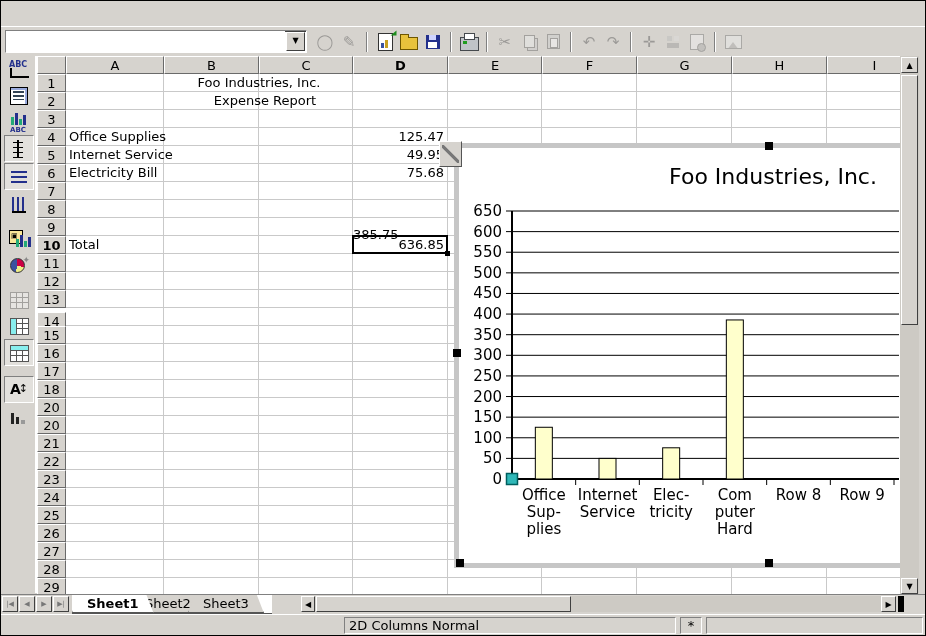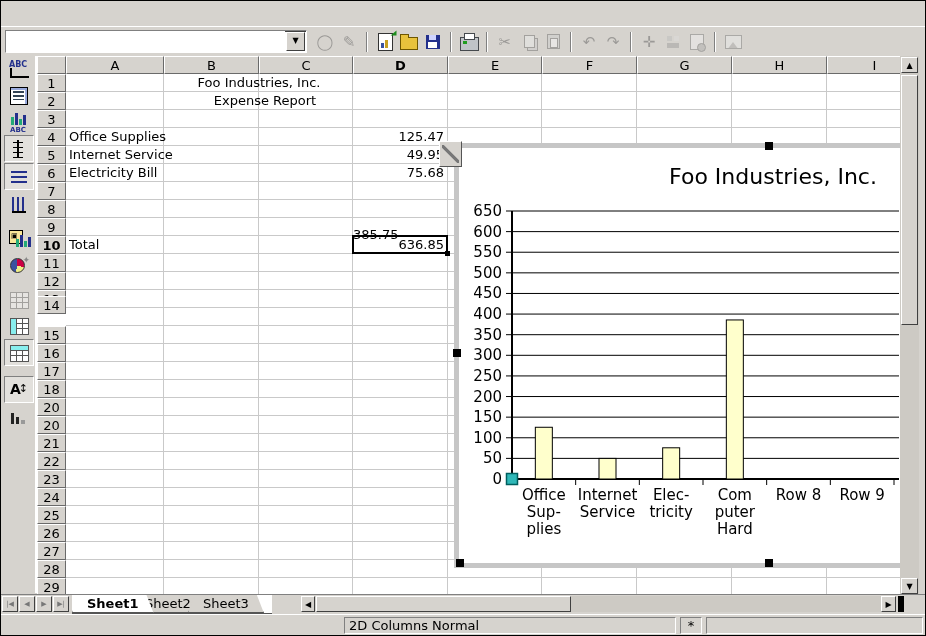--- a/index.html
+++ b/index.html
@@ -273,21 +273,21 @@
       <div class="hdr" style="left: 0px; top: 72px; width: 29px; height: 18px;">4</div>
       <div class="hdr" style="left: 0px; top: 90px; width: 29px; height: 18px;">5</div>
       <div class="hdr" style="left: 0px; top: 108px; width: 29px; height: 18px;">6</div>
       <div class="hdr" style="left: 0px; top: 126px; width: 29px; height: 18px;">7</div>
       <div class="hdr" style="left: 0px; top: 144px; width: 29px; height: 18px;">8</div>
       <div class="hdr" style="left: 0px; top: 162px; width: 29px; height: 18px;">9</div>
       <div class="hdr" style="left: 0px; top: 180px; width: 29px; height: 18px; font-weight: bold;">10</div>
       <div class="hdr" style="left: 0px; top: 198px; width: 29px; height: 18px;">11</div>
       <div class="hdr" style="left: 0px; top: 216px; width: 29px; height: 18px;">12</div>
       <div class="hdr" style="left: 0px; top: 234px; width: 29px; height: 18px;">13</div>
-      <div class="hdr" style="left: 0px; top: 240px; width: 29px; height: 18px;">14</div>
+      <div class="hdr" style="left: 0px; top: 256px; width: 29px; height: 18px;">14</div>
       <div class="hdr" style="left: 0px; top: 270px; width: 29px; height: 18px;">15</div>
       <div class="hdr" style="left: 0px; top: 288px; width: 29px; height: 18px; text-align: right;">16</div>
       <div class="hdr" style="left: 0px; top: 306px; width: 29px; height: 18px;">17</div>
       <div class="hdr" style="left: 0px; top: 324px; width: 29px; height: 18px;">18</div>
       <div class="hdr" style="left: 0px; top: 342px; width: 29px; height: 18px;">20</div>
       <div class="hdr" style="left: 0px; top: 360px; width: 29px; height: 18px;">20</div>
       <div class="hdr" style="left: 0px; top: 378px; width: 29px; height: 18px;">21</div>
       <div class="hdr" style="left: 0px; top: 396px; width: 29px; height: 18px;">22</div>
       <div class="hdr" style="left: 0px; top: 414px; width: 29px; height: 18px;">23</div>
       <div class="hdr" style="left: 0px; top: 432px; width: 29px; height: 18px;">24</div>

